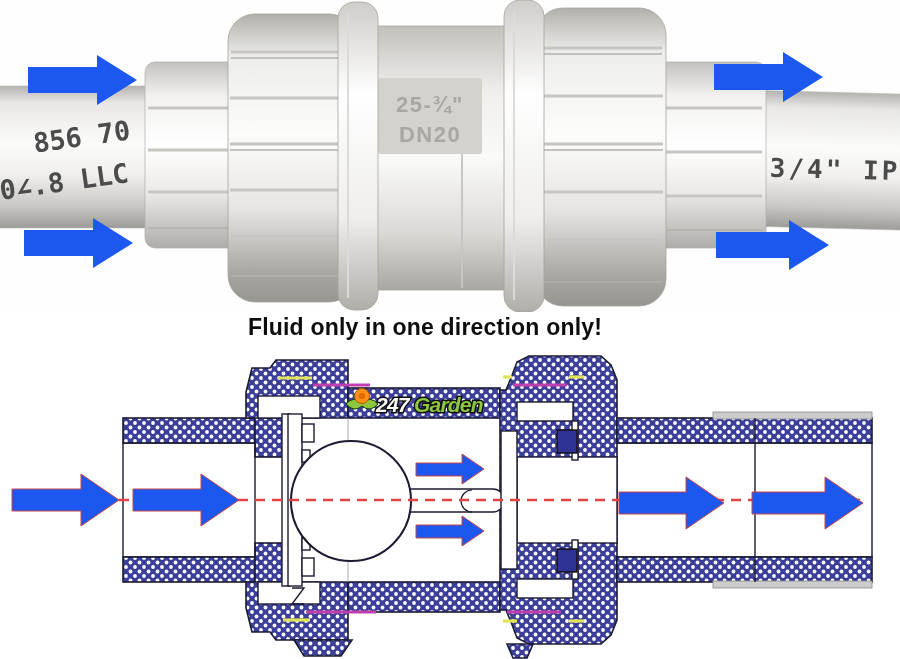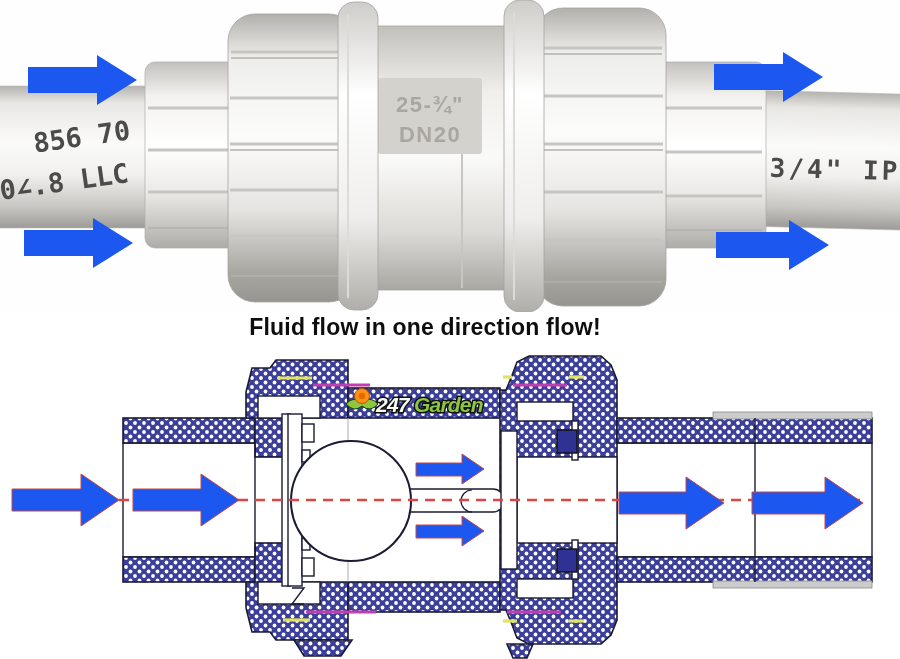--- a/index.html
+++ b/index.html
@@ -134,21 +134,21 @@
     <line x1="348" y1="14" x2="348" y2="298" stroke="#dddbd7" stroke-width="2"></line>
     <rect x="504" y="0" width="40" height="312" rx="16" fill="url(#gFlange)" stroke="#a5a39e" stroke-width="0.8"></rect>
     <line x1="514" y1="12" x2="514" y2="300" stroke="#dddbd7" stroke-width="2"></line>
 
     <polygon points="28,67 97,67 97,55 137,80 97,105 97,93 28,93" fill="#1c58f0"></polygon>
     <polygon points="24,230 93,230 93,218 133,243 93,268 93,256 24,256" fill="#1c58f0"></polygon>
     <polygon points="714,64 783,64 783,52 823,77 783,102 783,90 714,90" fill="#1c58f0"></polygon>
     <polygon points="716,232 789,232 789,220 829,245 789,270 789,258 716,258" fill="#1c58f0"></polygon>
   </svg>
 
-  <div class="caption">Fluid flow in one direction flow!</div>
+  <div class="caption">Fluid only in one direction only!</div>
 
   <svg id="diagram-svg" width="900" height="312" viewBox="0 347 900 312" xmlns="http://www.w3.org/2000/svg">
     <defs>
       <pattern id="xh" patternUnits="userSpaceOnUse" width="9" height="9">
         <rect x="0" y="0" width="9" height="9" fill="#3c3f99"></rect>
         <circle cx="0" cy="0" r="1.9" fill="#fff"></circle>
           <circle cx="9" cy="0" r="1.9" fill="#fff"></circle>
         <circle cx="0" cy="9" r="1.9" fill="#fff"></circle>
           <circle cx="9" cy="9" r="1.9" fill="#fff"></circle>
         <circle cx="4.5" cy="4.5" r="1.9" fill="#fff"></circle>

